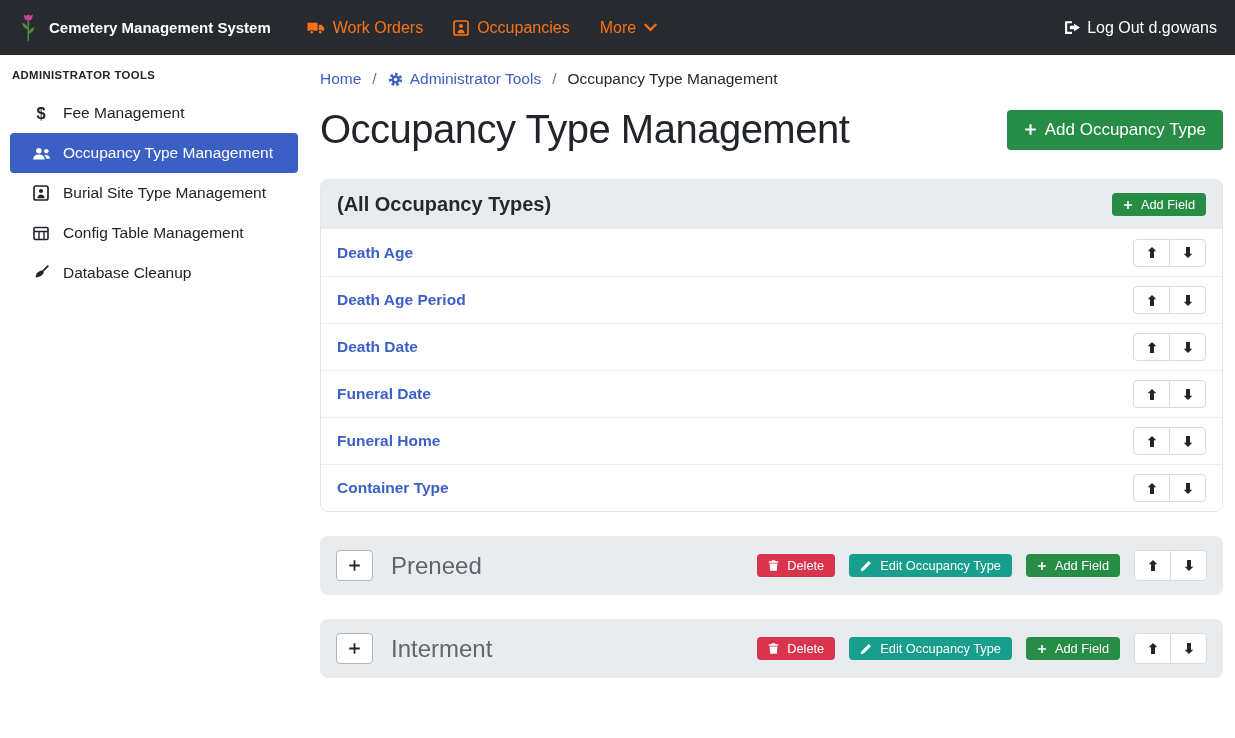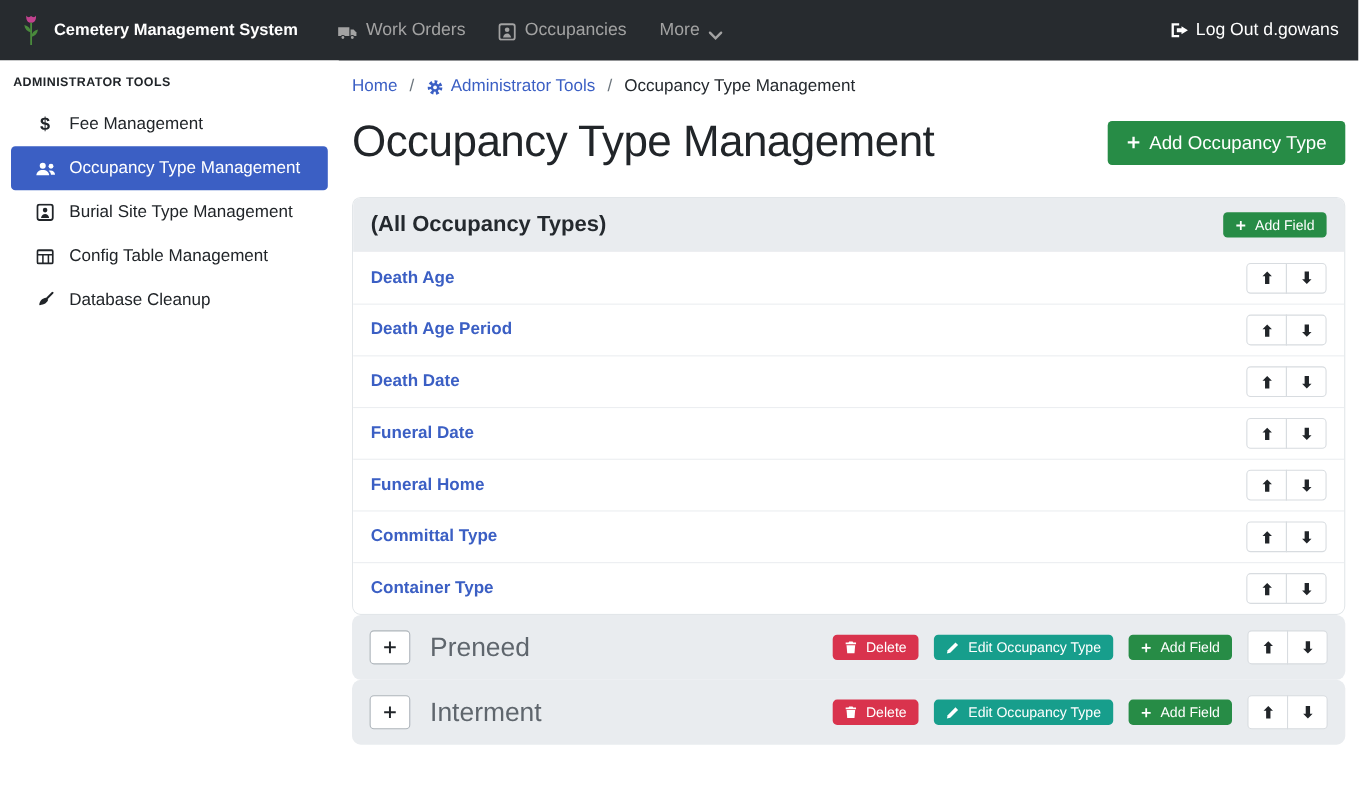--- a/index.html
+++ b/index.html
@@ -12,21 +12,21 @@
   }
 
   
   .navbar {
     height: 55px; background: #272b2f; display: flex; align-items: center;
     padding: 0 18px; color: #ffffff;
   }
   .logo { display: flex; align-items: center; }
   .brand { font-weight: 700; font-size: 15px; margin-left: 10px; color: #fff; cursor: pointer; }
   .nav-items { display: flex; align-items: center; margin-left: 36px; gap: 30px; }
-  .nav-item { display: flex; align-items: flex-end; gap: 8px; font-size: 16px; color: #a3a3a3; cursor: pointer; }
+  .nav-item { display: flex; align-items: center; gap: 8px; font-size: 16px; color: #f97316; cursor: pointer; }
   .logout { margin-left: auto; display: flex; align-items: center; gap: 6px; font-size: 16px; color: #ffffff; cursor: pointer; }
 
   
   .sidebar { position: absolute; left: 0; top: 55px; bottom: 0; width: 308px; background: #fff; }
   .side-heading {
     font-size: 11.3px; font-weight: 700; letter-spacing: 0.4px;
     color: #212529; padding: 14px 0 12px 12px; text-transform: uppercase;
   }
   .side-item {
     display: flex; align-items: center; height: 40px; margin: 0 10px;
@@ -74,21 +74,21 @@
   .arrow-group { display: inline-flex; }
   .arrow-btn {
     width: 37px; height: 28px; background: #fff; border: 1px solid #d8dce0;
     display: flex; align-items: center; justify-content: center; color: #212529; cursor: pointer;
   }
   .arrow-btn.up { border-radius: 4px 0 0 4px; }
   .arrow-btn.down { border-radius: 0 4px 4px 0; margin-left: -1px; }
 
   
   .section-bar {
-    background: #e9ecef; border-radius: 8px;
+    margin-top: 24px; background: #e9ecef; border-radius: 8px;
     display: flex; align-items: center; padding: 14px 16px;
   }
   .expand-btn {
     width: 37px; height: 31px; background: #fff; border: 1px solid #aeb5bb; border-radius: 4px;
     display: flex; align-items: center; justify-content: center; color: #212529; cursor: pointer;
   }
   .section-title { font-size: 24px; font-weight: 500; color: #5f666d; margin-left: 18px; }
   .section-actions { margin-left: auto; display: flex; align-items: center; gap: 14px; }
   .section-bar .arrow-btn { height: 31px; }
 </style>
@@ -306,35 +306,20 @@
             </svg>
           </button>
         <button class="arrow-btn down">
             <svg width="12" height="13" viewBox="0 0 14 15">
               <path d="M7 14L2 9h2.7V1h4.6v8H12z" fill="currentColor"></path>
             </svg>
           </button>
       </span>
     </div>
 
-    <div class="field-row">
-      <a class="field-link">Committal Type</a>
-      <span class="arrow-group">
-        <button class="arrow-btn up">
-            <svg width="12" height="13" viewBox="0 0 14 15">
-              <path d="M7 1l5 5H9.3v8H4.7V6H2z" fill="currentColor"></path>
-            </svg>
-          </button>
-        <button class="arrow-btn down">
-            <svg width="12" height="13" viewBox="0 0 14 15">
-              <path d="M7 14L2 9h2.7V1h4.6v8H12z" fill="currentColor"></path>
-            </svg>
-          </button>
-      </span>
-    </div>
 
     <div class="field-row">
       <a class="field-link">Container Type</a>
       <span class="arrow-group">
         <button class="arrow-btn up">
             <svg width="12" height="13" viewBox="0 0 14 15">
               <path d="M7 1l5 5H9.3v8H4.7V6H2z" fill="currentColor"></path>
             </svg>
           </button>
         <button class="arrow-btn down">

